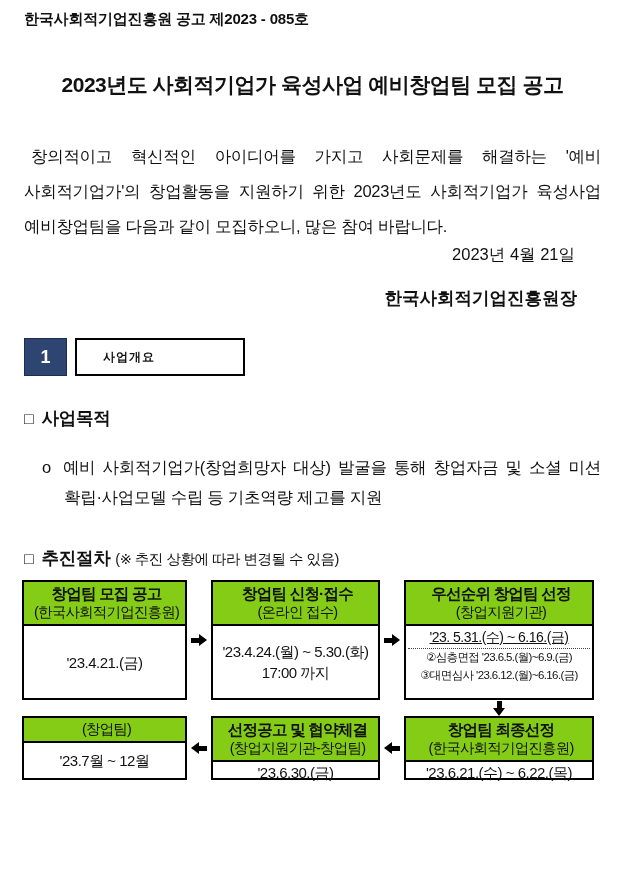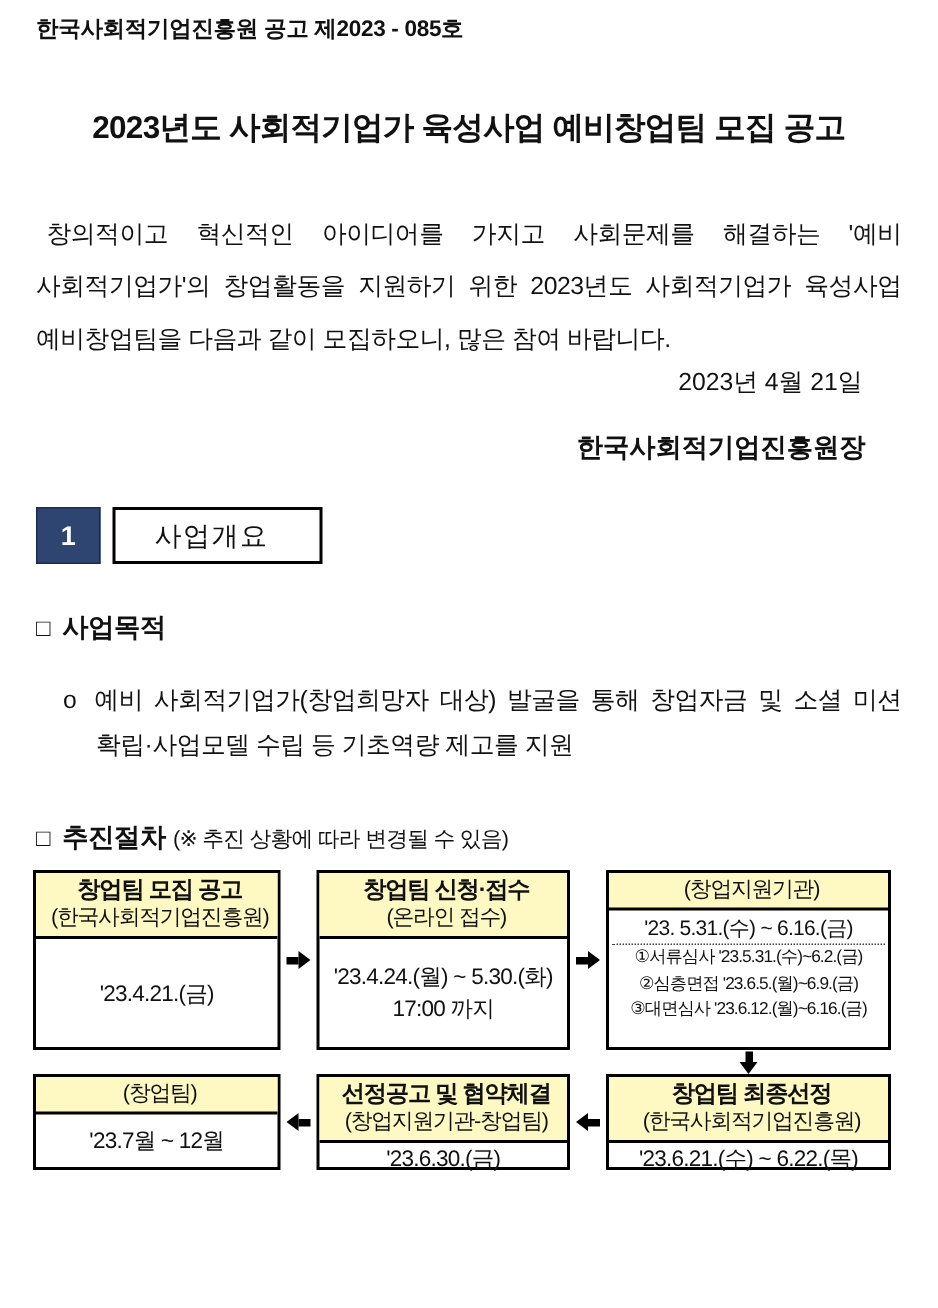--- a/index.html
+++ b/index.html
@@ -21,21 +21,21 @@
 
   .date-line { text-align:right; font-size:16.5px; padding-right:26px; }
   .issuer-line { margin-top:20px; text-align:right; font-size:17.5px; font-weight:bold; padding-right:24px; }
 
   .section-header { margin-top:28px; display:flex; align-items:stretch; gap:8px; height:38px; }
   .section-num {
     width:43px; background:#2f4571; color:#fff; font-size:18px; font-weight:bold;
     display:flex; align-items:center; justify-content:center; border:1px solid #1c2c4e;
   }
   .section-title-box {
-    width:140px; border:2px solid #000; background:#fff; font-size:18px; font-weight:normal;
+    width:170px; border:2px solid #000; background:#fff; font-size:12px; font-weight:bold;
     display:flex; align-items:center; padding-left:26px; letter-spacing:1px;
   }
 
   .sub-heading { margin-top:30px; font-size:17.5px; font-weight:bold; letter-spacing:-0.2px; }
   .sub-heading .marker { font-size:16px; margin-right:8px; font-weight:normal; }
   .sub-heading.process .note { font-weight:normal; font-size:14.5px; letter-spacing:-0.5px; }
 
   .bullet {
     margin-top:22px; margin-left:18px; font-size:16.5px; line-height:30px;
     text-align:justify; word-break:keep-all; letter-spacing:-0.3px;
@@ -45,30 +45,30 @@
 
   
   .flow {
     margin-top:10px; margin-left:-2px;
     display:grid;
     grid-template-columns:165px 24px 169px 24px 190px;
     grid-template-rows:120px 16px 64px;
   }
   .fbox { border:2px solid #000; background:#fff; display:flex; flex-direction:column; }
   .fbox-head {
-    background:#fef9c3; border-bottom:2px solid #000; text-align:center; padding:2px 0 3px 4px;
+    background:#84cc16; border-bottom:2px solid #000; text-align:center; padding:2px 0 3px 4px;
   }
   .fbox-title { font-size:15.5px; font-weight:bold; line-height:19px; letter-spacing:-0.8px; white-space:nowrap; }
   .fbox-sub { font-size:14.5px; line-height:18px; letter-spacing:-0.8px; white-space:nowrap; }
   .fbox-body {
     flex:1; display:flex; flex-direction:column; align-items:center; justify-content:center;
     font-size:15px; letter-spacing:-0.5px; text-align:center; line-height:21px;
   }
   .fbox.detail .fbox-body { justify-content:flex-start; padding:0 2px; }
-  .b3-period { font-size:14px; line-height:22px; border-bottom:1px dotted #444; width:100%; white-space:nowrap; }
+  .b3-period { font-size:14px; line-height:22px; border-bottom:1px dotted #444; width:100%; white-space:nowrap;text-decoration:underline; }
   .b3-step { font-size:11.5px; line-height:17.5px; white-space:nowrap; letter-spacing:-0.6px; }
 
   .arrow-cell { display:flex; align-items:center; justify-content:center; }
   .arrow-right::before { content:""; display:block; width:8px; height:5px; background:#000; }
   .arrow-right::after  { content:""; display:block; width:0; height:0;
       border-top:6px solid transparent; border-bottom:6px solid transparent; border-left:8px solid #000; }
   .arrow-right { display:flex; align-items:center; }
   .arrow-left  { display:flex; align-items:center; }
   .arrow-left::before { content:""; display:block; width:0; height:0;
       border-top:6px solid transparent; border-bottom:6px solid transparent; border-right:8px solid #000; }
@@ -136,25 +136,25 @@
         <div>17:00 까지</div>
       </div>
     </div>
 
     <div class="arrow-cell" style="grid-row:1; grid-column:4;">
       <span class="arrow-right"></span>
     </div>
 
     <div class="fbox detail" style="grid-row:1; grid-column:5;">
       <div class="fbox-head">
+        <div class="fbox-title">우선순위 창업팀 선정</div>
         <div class="fbox-sub">(창업지원기관)</div>
       </div>
       <div class="fbox-body">
         <div class="b3-period">'23. 5.31.(수) ~ 6.16.(금)</div>
-        <div class="b3-step">①서류심사 '23.5.31.(수)~6.2.(금)</div>
         <div class="b3-step">②심층면접 '23.6.5.(월)~6.9.(금)</div>
         <div class="b3-step">③대면심사 '23.6.12.(월)~6.16.(금)</div>
       </div>
     </div>
 
     <div class="arrow-cell" style="grid-row:2; grid-column:5;">
       <span class="arrow-down"></span>
     </div>
 
     <div class="fbox" style="grid-row:3; grid-column:1;">

